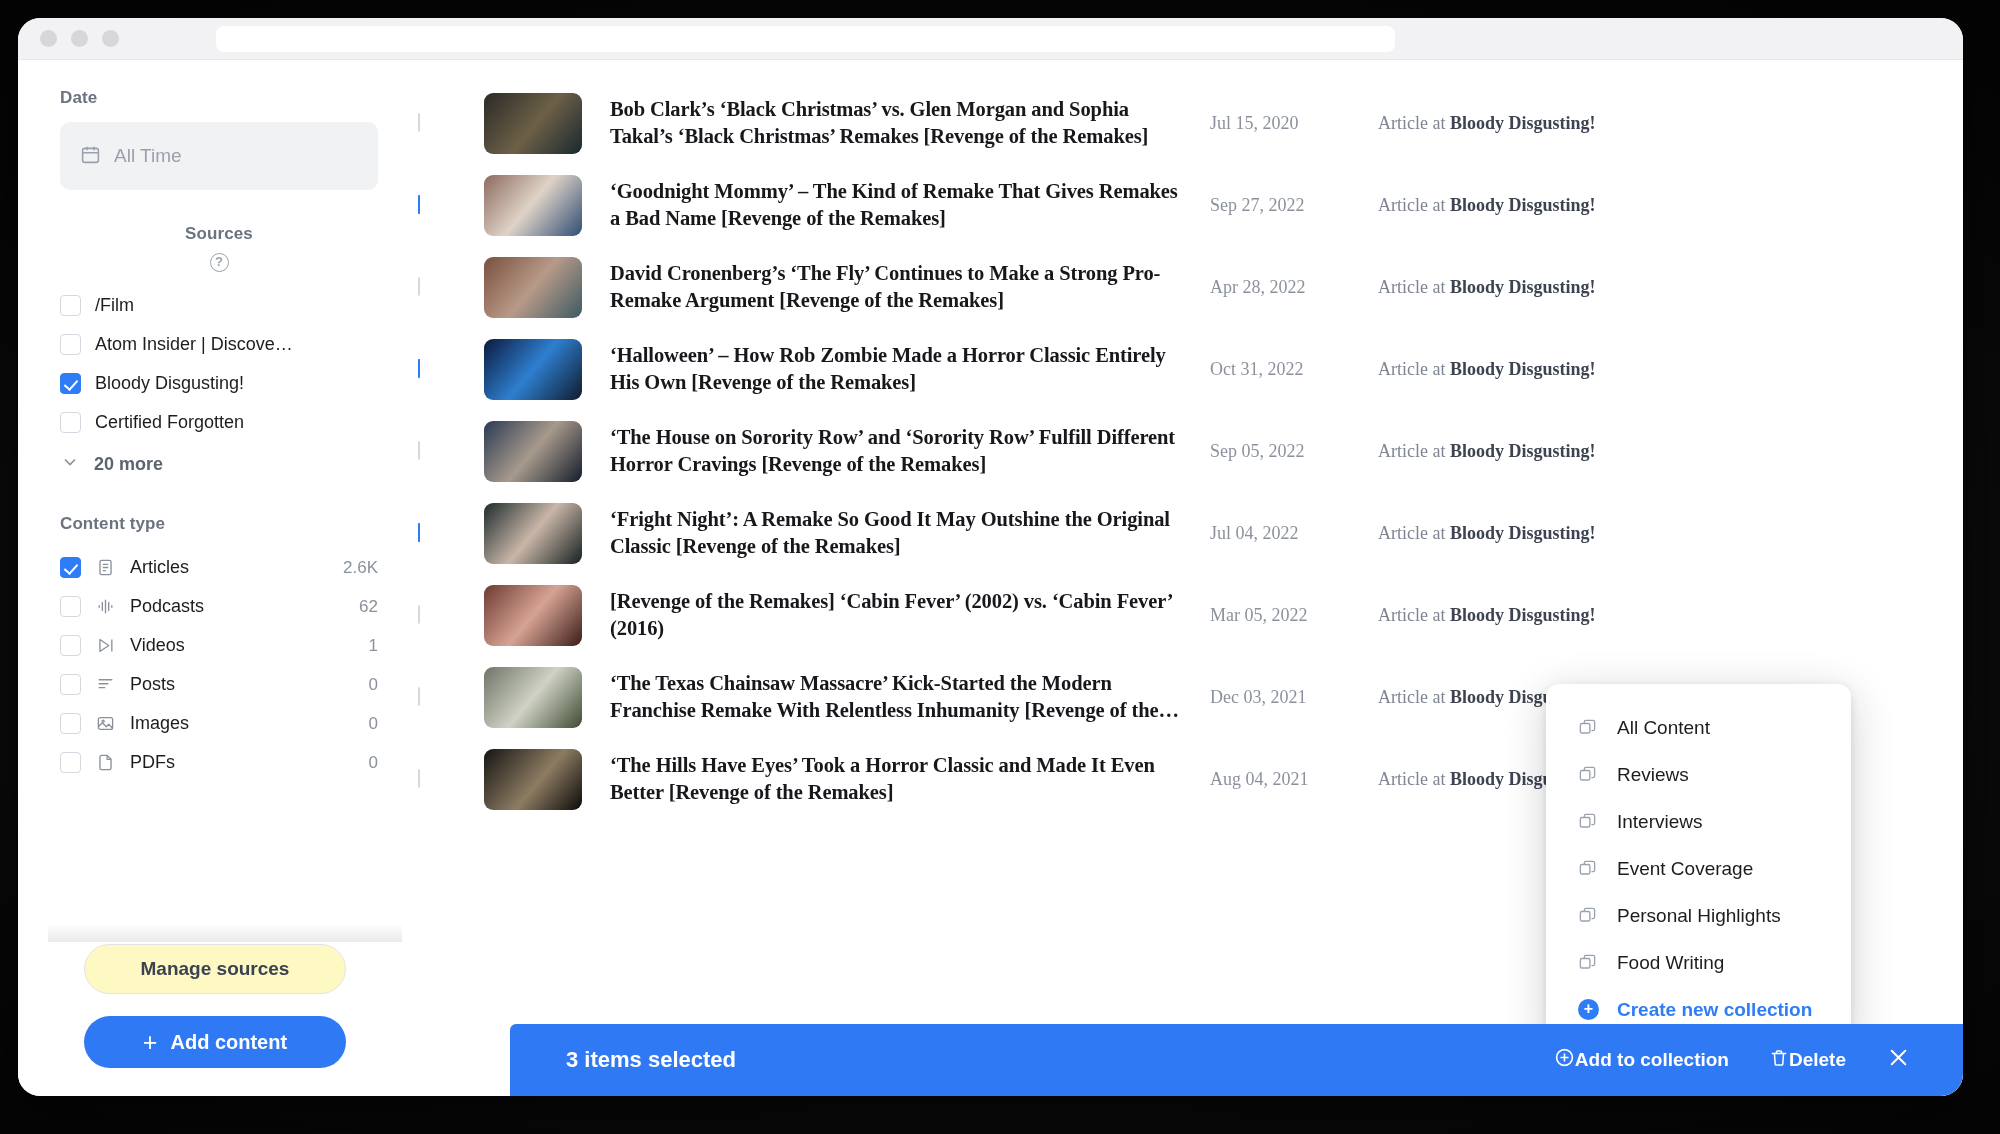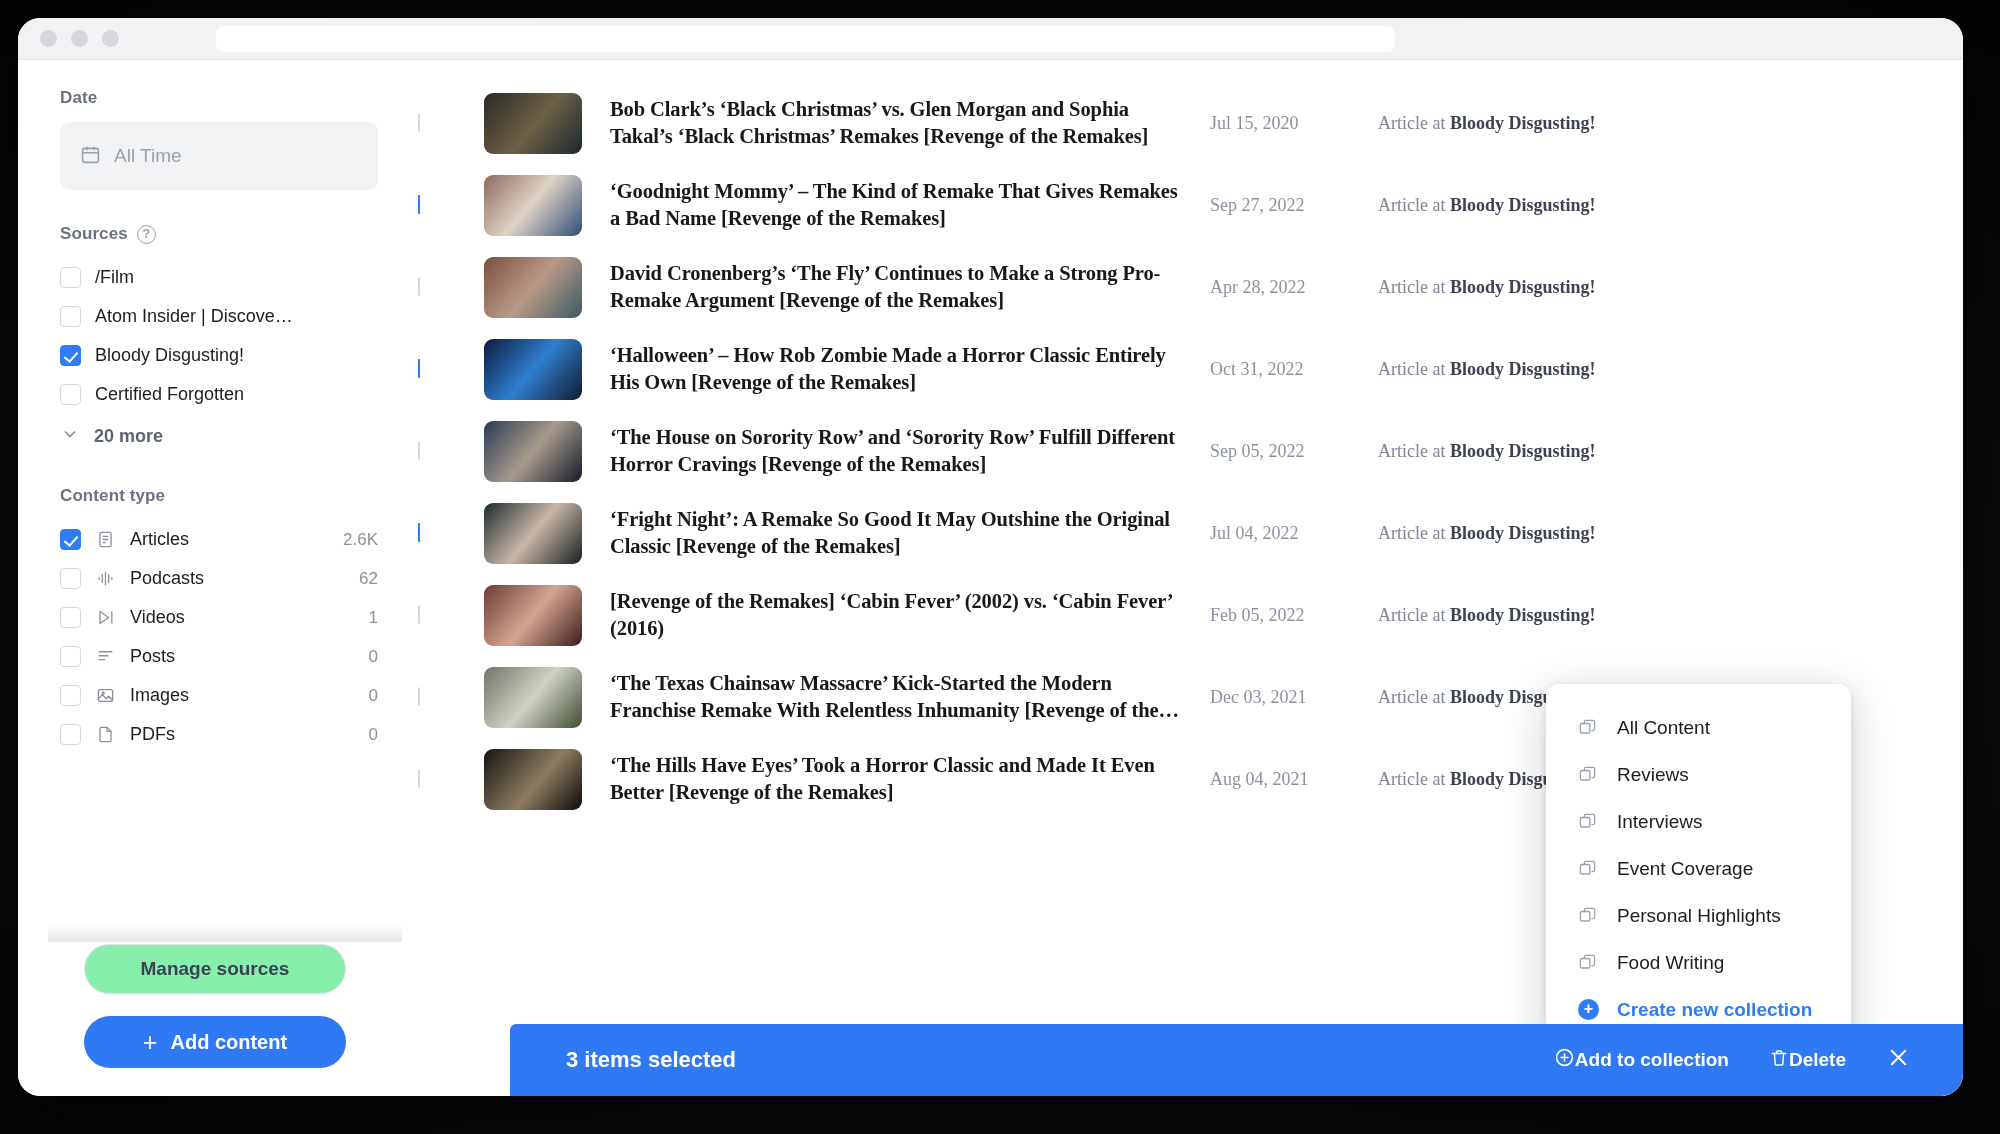--- a/index.html
+++ b/index.html
@@ -43,21 +43,21 @@
     width: 394px; flex: 0 0 394px;
     background: #ffffff;
     padding: 28px 34px 0 42px;
     position: relative;
     display: flex; flex-direction: column;
   }
   .sec-label {
     font-size: 17px; font-weight: 700; color: #6b7280;
     letter-spacing: .1px; margin-bottom: 14px;
   }
-  .sec-label.with-help { display: flex; align-items: center; gap: 9px; }
+  .sec-label.with-help { display: flex; align-items: center; gap: 9px; flex-direction: column; }
   .help {
     width: 19px; height: 19px; border-radius: 50%;
     border: 1.6px solid #9aa2ae; color: #9aa2ae;
     font-size: 13px; font-weight: 700; line-height: 16px; text-align: center;
   }
   .date-field {
     height: 68px; border-radius: 10px; background: #f1f2f4;
     display: flex; align-items: center; gap: 13px; padding: 0 20px;
     margin-bottom: 34px;
   }
@@ -95,21 +95,21 @@
     margin-top: auto; padding-bottom: 28px; padding-right: 8px;
     position: relative;
   }
   .sb-bottom::before {
     content: ""; position: absolute; left: -12px; right: -24px; top: -20px;
     height: 18px;
     background: linear-gradient(to bottom, rgba(255,255,255,0), rgba(0,0,0,.085));
   }
   .btn-outline {
     height: 50px; border: 1.6px solid #e1e3e8; border-radius: 27px;
-    background: #86efac; display: flex; align-items: center; justify-content: center;
+    background: #fef9c3; display: flex; align-items: center; justify-content: center;
     font-size: 19px; font-weight: 700; color: #3c4250; margin-bottom: 22px;
     width: 262px; margin-left: 24px;
   }
   .btn-primary {
     height: 52px; border-radius: 27px; background: #3079f4; color: #fff;
     display: flex; align-items: center; justify-content: center; gap: 13px;
     font-size: 20px; font-weight: 700; width: 262px; margin-left: 24px;
   }
   .plus { font-size: 25px; font-weight: 400; line-height: 0; }
 
@@ -361,21 +361,21 @@
           <span class="thumb" style="background:linear-gradient(130deg,#1d2b2c 0%,#c9b6a8 50%,#16201f 100%)"></span>
           <span class="title">‘Fright Night’: A Remake So Good It May Outshine the Original Classic [Revenge of the Remakes]</span>
           <span class="date">Jul 04, 2022</span>
           <span class="srcline"><span>Article at </span><b>Bloody Disgusting!</b></span>
         </div>
 
         <div class="row">
           <span class="rcb"><span class="cb"></span></span>
           <span class="thumb" style="background:linear-gradient(130deg,#6d3a33 0%,#d6a393 50%,#3a1c18 100%)"></span>
           <span class="title">[Revenge of the Remakes] ‘Cabin Fever’ (2002) vs. ‘Cabin Fever’ (2016)</span>
-          <span class="date">Feb 05, 2022</span>
+          <span class="date">Mar 05, 2022</span>
           <span class="srcline"><span>Article at </span><b>Bloody Disgusting!</b></span>
         </div>
 
         <div class="row">
           <span class="rcb"><span class="cb"></span></span>
           <span class="thumb" style="background:linear-gradient(130deg,#6f7468 0%,#cfd2c4 50%,#3f4a33 100%)"></span>
           <span class="title">‘The Texas Chainsaw Massacre’ Kick-Started the Modern Franchise Remake With Relentless Inhumanity [Revenge of the…</span>
           <span class="date">Dec 03, 2021</span>
           <span class="srcline"><span>Article at </span><b>Bloody Disgusting!</b></span>
         </div>

